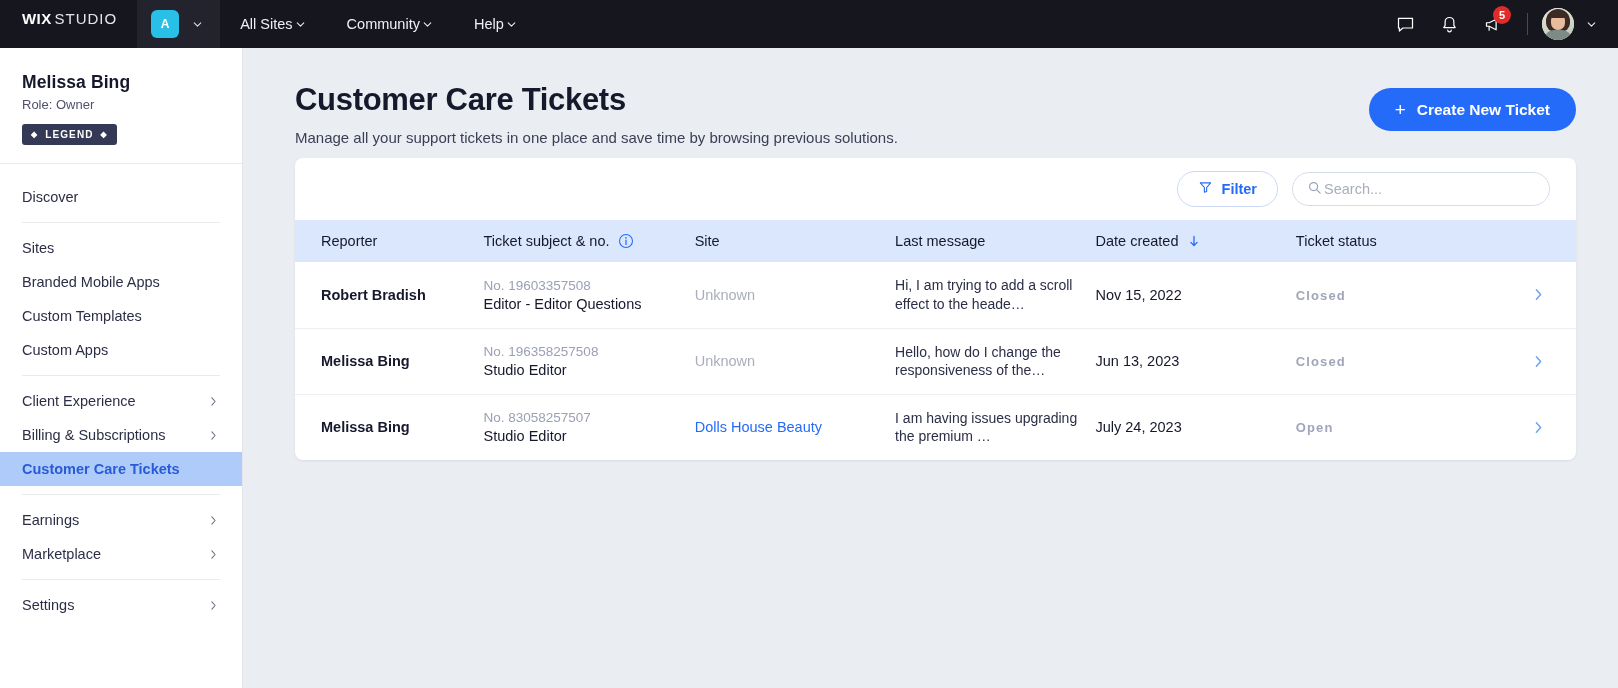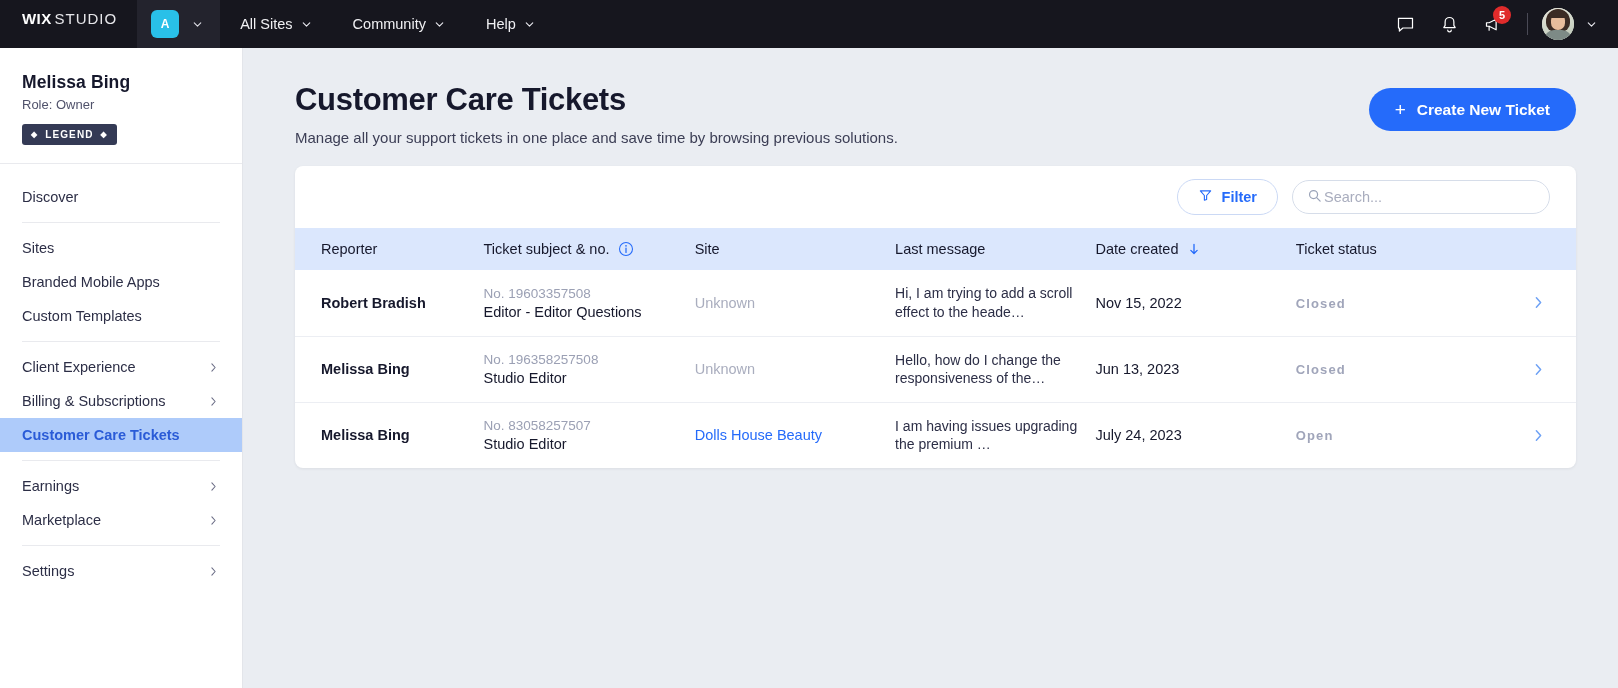--- a/index.html
+++ b/index.html
@@ -35,21 +35,21 @@
     padding: 0 16px 0 14px;
   }
   .ws-badge {
     width: 28px; height: 28px; border-radius: 6px;
     background: #29c0e8;
     color: #fff; font-size: 12px; font-weight: 600;
     display: flex; align-items: center; justify-content: center;
   }
   .nav-links { display: flex; align-items: stretch; }
   .nav-item {
-    display: flex; align-items: center; gap: 7px;
+    display: flex; align-items: center; gap: 1px;
     padding: 0 20px;
     font-size: 14.5px; color: #f0f0f3;
     white-space: nowrap;
     cursor: pointer;
   }
   .chev { display: inline-block; }
   .chev svg { display: block; }
 
   .topbar-right {
     margin-left: auto;
@@ -134,21 +134,21 @@
     margin-left: auto; margin-top: 6px;
     display: inline-flex; align-items: center; gap: 11px;
     background: #256bfa; color: #fff;
     font-size: 15.5px; font-weight: 600;
     padding: 12px 26px; border-radius: 22px;
     border: none; cursor: pointer; white-space: nowrap;
   }
   .plus-ic { font-size: 19px; font-weight: 400; line-height: 1; }
 
   .card {
-    margin-top: 20px;
+    margin-top: 12px;
     background: #ffffff; border-radius: 8px;
     box-shadow: 0 1px 3px rgba(22,24,44,.07);
     overflow: hidden;
   }
   .card-toolbar {
     height: 62px; display: flex; align-items: center; justify-content: flex-end;
     gap: 14px; padding: 0 26px;
   }
   .filter-btn {
     display: inline-flex; align-items: center; gap: 9px;
@@ -303,20 +303,23 @@
 
       <div class="nav-group">
         <div class="side-item">
           <span class="si-label">Sites</span>
         </div>
         <div class="side-item">
           <span class="si-label">Branded Mobile Apps</span>
         </div>
         <div class="side-item">
           <span class="si-label">Custom Templates</span>
+        </div>
+        <div class="side-item">
+          <span class="si-label">Custom Apps</span>
         </div>
       </div>
 
       <div class="nav-group">
         <div class="side-item">
           <span class="si-label">Client Experience</span>
           <span class="si-chev">
             <svg width="13" height="13" viewBox="0 0 16 16" fill="none">
                 <path d="M6 3.5l4 4.5-4 4.5" stroke="#6a6c85" stroke-width="1.3" stroke-linecap="round" stroke-linejoin="round"></path>
               </svg>

